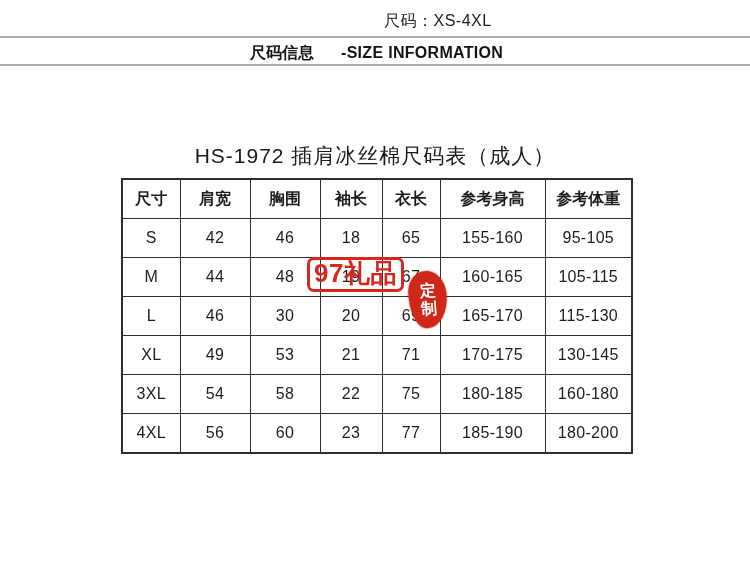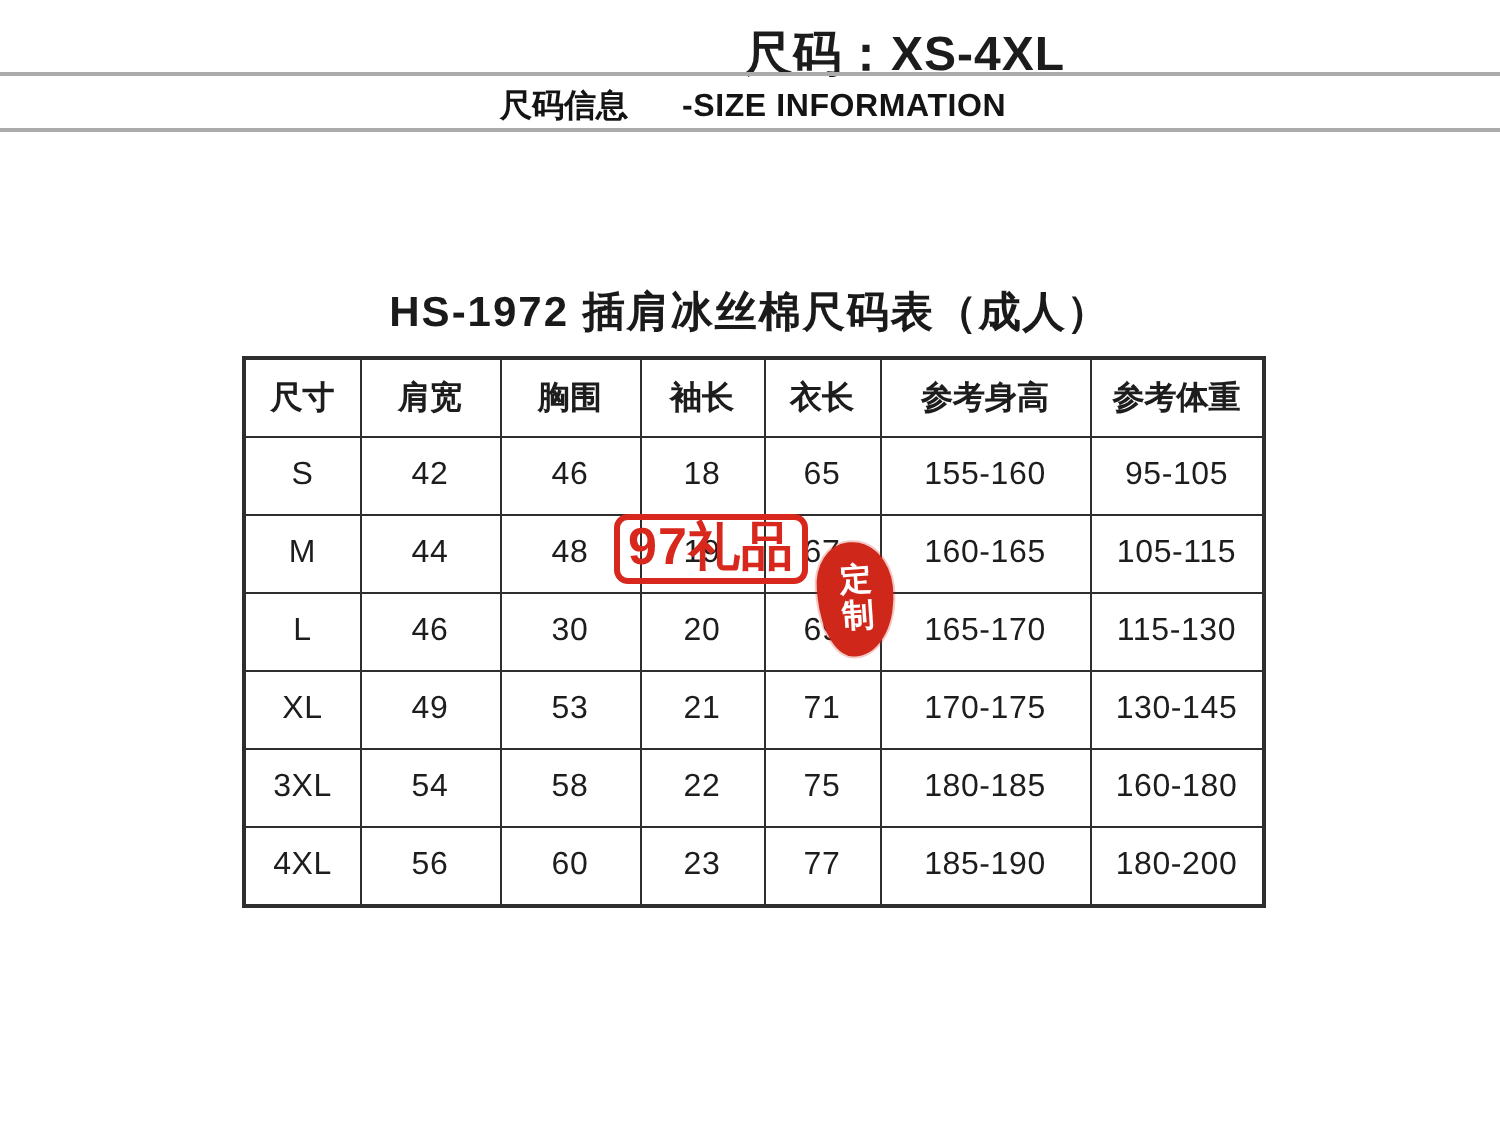--- a/index.html
+++ b/index.html
@@ -12,23 +12,23 @@
     position: relative;
     width: 750px;
     height: 566px;
     background: #ffffff;
     overflow: hidden;
   }
   
   .size-range {
     position: absolute;
     top: 11px;
-    left: 372px;
-    font-size: 24px;
-    font-weight: bold;
+    left: 384px;
+    font-size: 16px;
+    font-weight: normal;
     color: #1c1c1c;
     letter-spacing: 0.5px;
     white-space: nowrap;
   }
   .rule {
     position: absolute;
     left: 0;
     width: 750px;
     height: 2px;
     background: #ababab;
@@ -49,21 +49,21 @@
     letter-spacing: 0.3px;
   }
   
   .chart-title {
     position: absolute;
     top: 142px;
     left: 0;
     width: 750px;
     text-align: center;
     font-size: 21px;
-    font-weight: bold;
+    font-weight: normal;
     color: #1a1a1a;
     letter-spacing: 1px;
   }
   
   table.size-table {
     position: absolute;
     top: 178px;
     left: 121px;
     border-collapse: collapse;
     border: 2px solid #2e2e2e;

